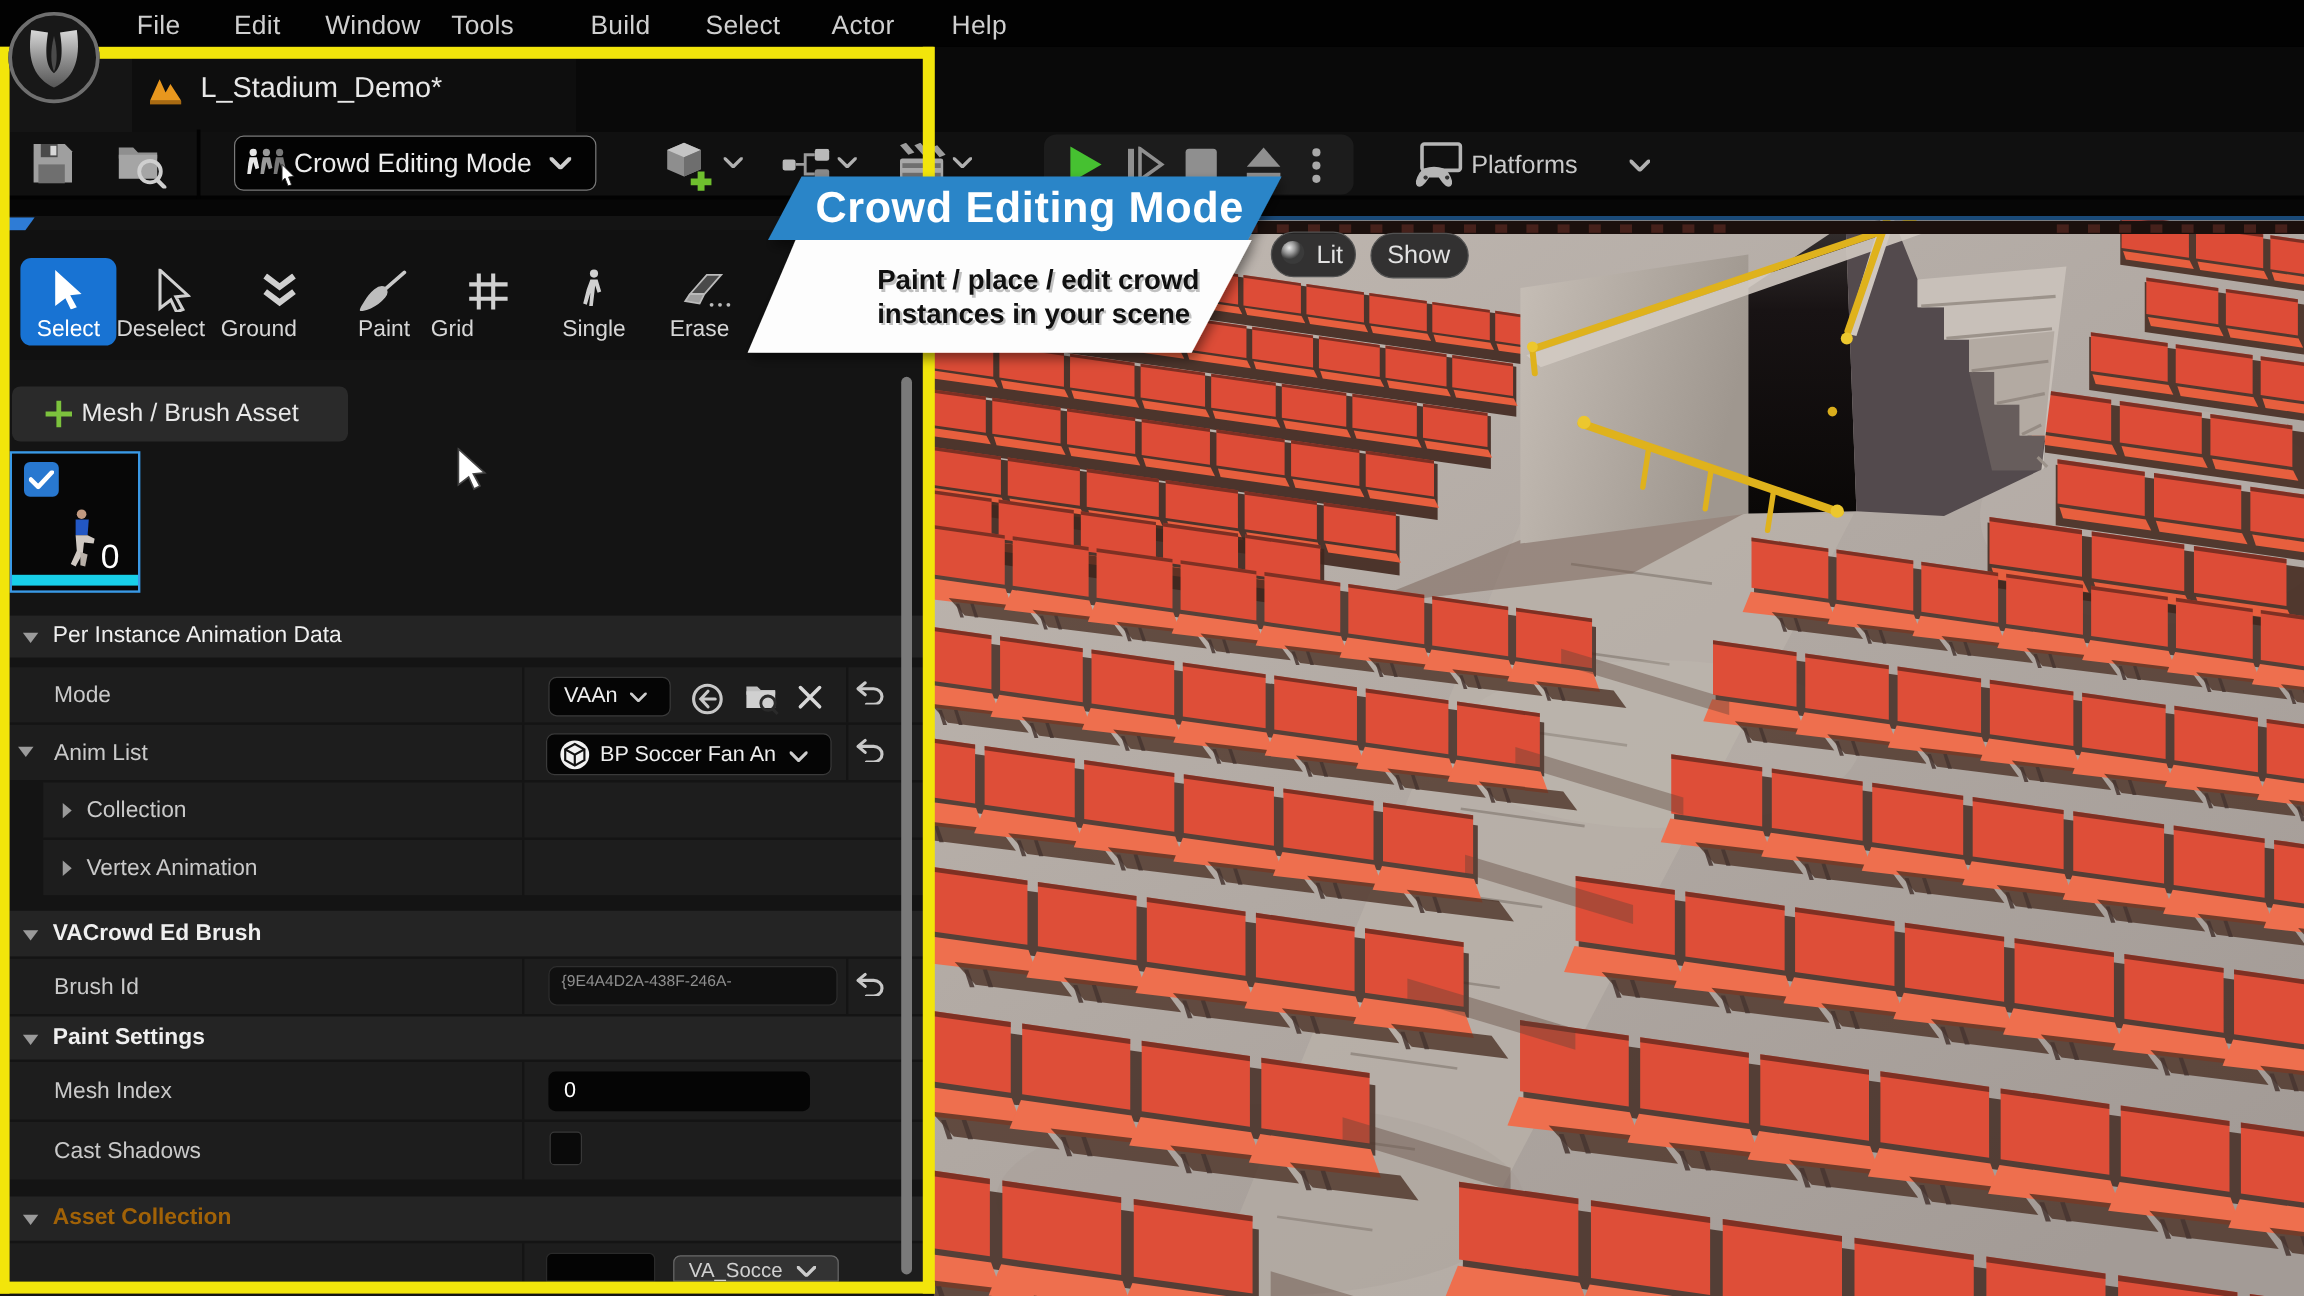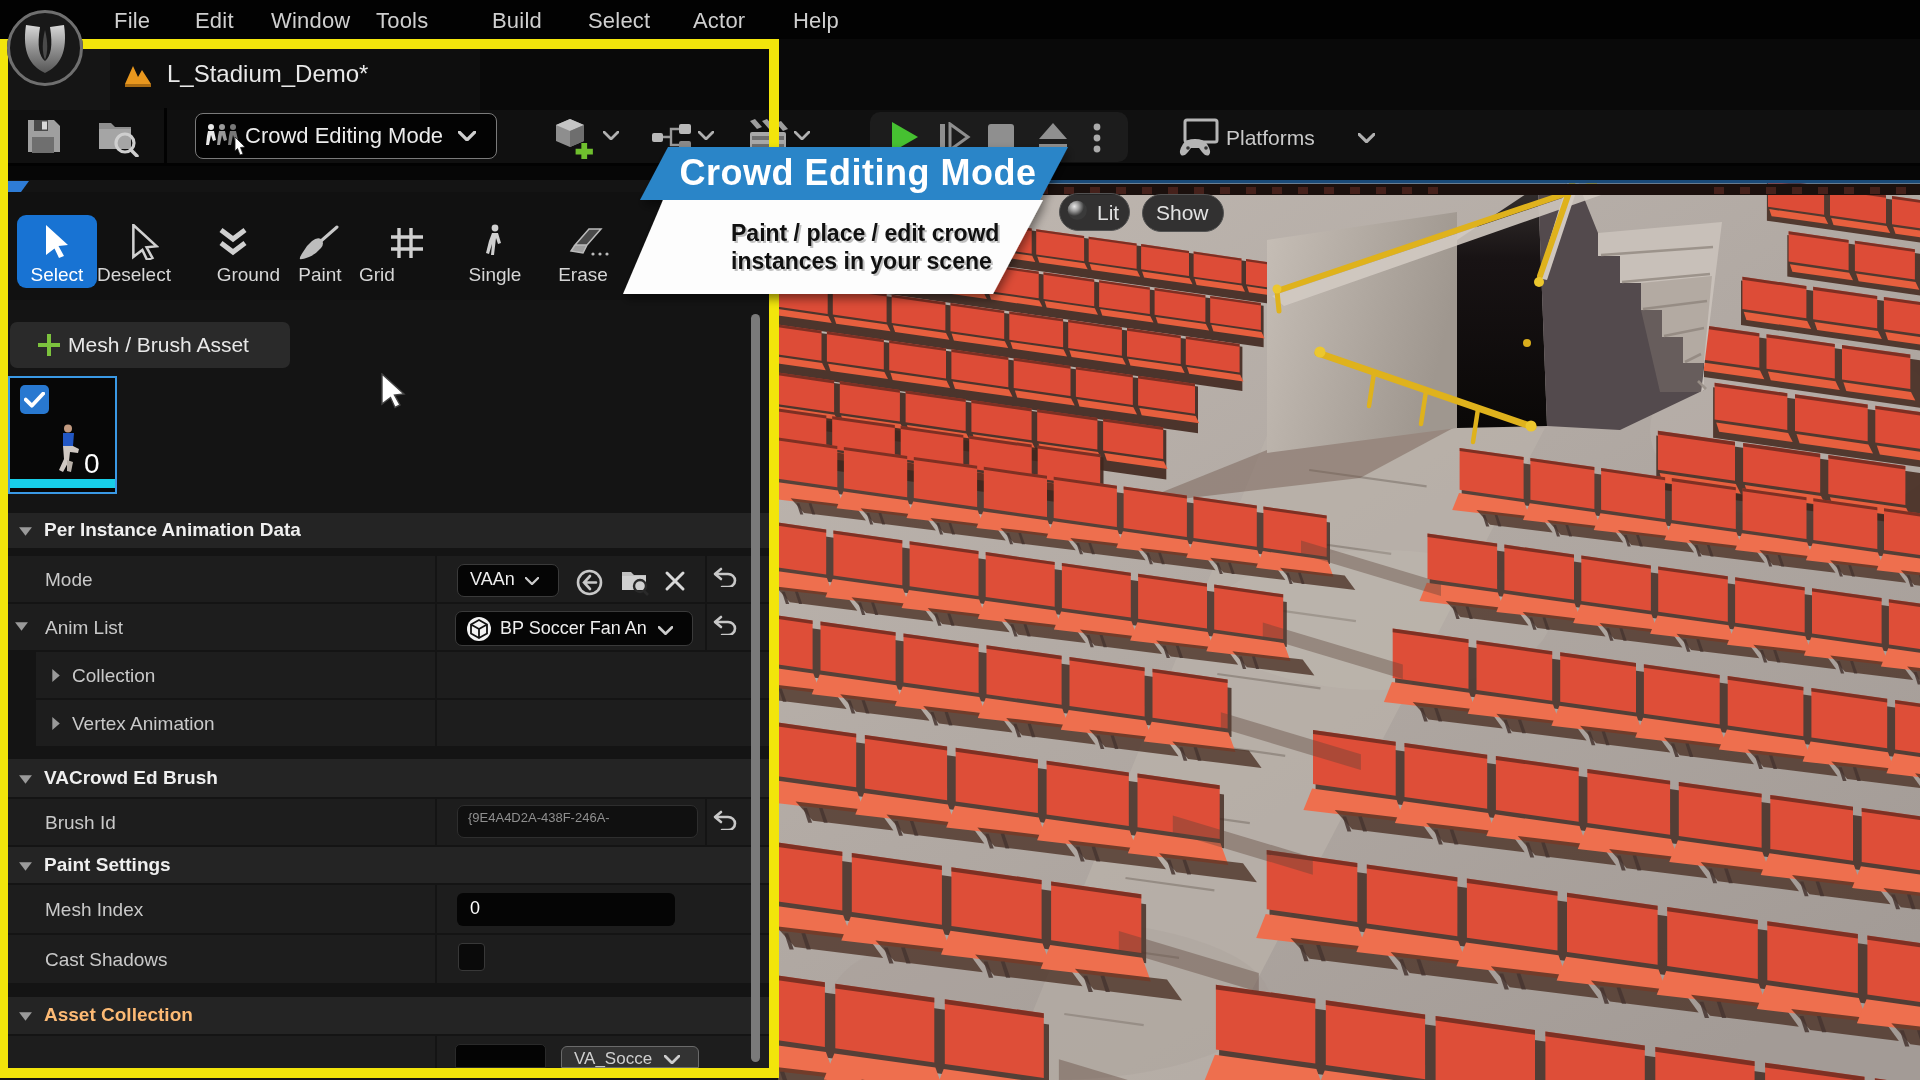--- a/index.html
+++ b/index.html
@@ -948,21 +948,21 @@
     </svg>
     <div class="abs" style="left:17px;top:264px;width:80px;text-align:center;font-size:19px;color:#fff">Select</div>
     <svg class="abs" style="left:131px;top:224px" width="28" height="36" viewBox="0 0 26 34">
       <path d="M2 1 L24 21 L14.5 22 L20 32 L15 34 L10.5 24.5 L2 31 Z" fill="none" stroke="#d0d0d0" stroke-width="2.4"></path>
     </svg>
     <div class="abs" style="left:97px;top:264px;width:96px;font-size:19px;color:#d6d6d6">Deselect</div>
     <svg class="abs" style="left:219px;top:228px" width="28" height="30" viewBox="0 0 28 30">
       <path d="M2 2 L14 11 L26 2" fill="none" stroke="#d0d0d0" stroke-width="5"></path>
       <path d="M2 15 L14 24 L26 15" fill="none" stroke="#d0d0d0" stroke-width="5"></path>
     </svg>
-    <div class="abs" style="left:184px;top:264px;width:96px;text-align:right;font-size:19px;color:#d6d6d6">Ground</div>
+    <div class="abs" style="left:184px;top:264px;width:96px;text-align:left;font-size:19px;color:#d6d6d6">Ground</div>
     <svg class="abs" style="left:297px;top:225px" width="44" height="36" viewBox="0 0 44 36">
       <path d="M40 2 L24 16" stroke="#c9c9c9" stroke-width="3" stroke-linecap="round"></path>
       <path d="M24 14 q4 4 0 9 q-5 6 -12 9 q-8 3 -9 2 q-1 -1 3 -7 q4 -7 9 -11 q5 -4 9 -2 z" fill="#bdbdbd"></path>
     </svg>
     <div class="abs" style="left:272px;top:264px;width:96px;text-align:center;font-size:19px;color:#d6d6d6">Paint</div>
     <svg class="abs" style="left:389px;top:226px" width="36" height="34" viewBox="0 0 36 34">
 <g stroke="#d0d0d0" stroke-width="3.4" fill="none">
 <path d="M10 2 V32 M22 2 V32 M2 11 H34 M2 23 H34"></path>
       </g>
     </svg>
@@ -996,21 +996,21 @@
 <path d="M10 9 h11 l-1 13 h-10 z" fill="#2257c4"></path>
 <path d="M10 22 h10 l6 3 -1 4 -8 -1 -1 9 -6 11 -4 -2 5 -11 z" fill="#cfc8c2"></path>
 <path d="M14 36 l6 2 -2 10 -4 -1 z" fill="#b8b0a8"></path>
     </svg>
     <div class="abs" style="left:84px;top:448px;font-size:28px;color:#fff">0</div>
     <div class="abs" style="left:10px;top:479px;width:105px;height:9px;background:#18cfe8"></div>
     <div class="abs" style="left:8px;top:513px;width:762px;height:35px;background:#242424"></div>
     <svg class="abs" style="left:18px;top:524px" width="15" height="15" viewBox="0 0 14 14">
       <path d="M1 3 L13 3 L7 11 Z" fill="#9a9a9a"></path>
     </svg>
-    <div class="abs" style="left:44px;top:519px;font-size:19px;font-weight:bold;color:#efefef">Per Instance Animation Data</div>
+    <div class="abs" style="left:44px;top:519px;font-size:19px;font-weight:normal;color:#efefef">Per Instance Animation Data</div>
     <div class="abs" style="left:8px;top:556px;width:762px;height:46px;background:#1d1d1d"></div>
     <div class="abs" style="left:435px;top:556px;width:2px;height:46px;background:#141414"></div>
     <div class="abs" style="left:45px;top:569px;font-size:19px;color:#c9c9c9">Mode</div>
     <div class="abs" style="left:457px;top:564px;width:102px;height:33px;background:#050505;border:1px solid #3a3a3a;border-radius:7px"></div>
     <div class="abs" style="left:470px;top:569px;font-size:18px;color:#eee">VAAn</div>
     <svg class="abs" style="left:525px;top:577px" width="14" height="8" viewBox="0 0 16 9">
       <polyline points="1,1 8,8 15,1" fill="none" stroke="#ccc" stroke-width="2.6" stroke-linecap="round"></polyline>
     </svg>
     <svg class="abs" style="left:576px;top:569px" width="27" height="27" viewBox="0 0 27 27">
 <circle cx="13.5" cy="13.5" r="11.5" fill="none" stroke="#c8c8c8" stroke-width="2.6"></circle>
@@ -1088,21 +1088,21 @@
     <div class="abs" style="left:457px;top:893px;width:218px;height:33px;background:#050505;border-radius:6px"></div>
     <div class="abs" style="left:470px;top:898px;font-size:18px;color:#fff">0</div>
     <div class="abs" style="left:8px;top:935px;width:762px;height:48px;background:#1d1d1d"></div>
     <div class="abs" style="left:435px;top:935px;width:2px;height:48px;background:#141414"></div>
     <div class="abs" style="left:45px;top:949px;font-size:19px;color:#c9c9c9">Cast Shadows</div>
     <div class="abs" style="left:458px;top:943px;width:27px;height:28px;background:#0a0a0a;border:1px solid #383838;border-radius:4px"></div>
     <div class="abs" style="left:8px;top:997px;width:762px;height:37px;background:#242424"></div>
     <svg class="abs" style="left:18px;top:1009px" width="15" height="15" viewBox="0 0 14 14">
       <path d="M1 3 L13 3 L7 11 Z" fill="#9a9a9a"></path>
     </svg>
-    <div class="abs" style="left:44px;top:1004px;font-size:19px;font-weight:bold;color:#fdba74">Asset Collection</div>
+    <div class="abs" style="left:44px;top:1004px;font-size:19px;font-weight:bold;color:#a16207">Asset Collection</div>
     <div class="abs" style="left:8px;top:1036px;width:762px;height:32px;background:#1d1d1d"></div>
     <div class="abs" style="left:435px;top:1036px;width:2px;height:32px;background:#141414"></div>
     <div class="abs" style="left:455px;top:1044px;width:91px;height:24px;background:#040404;border:1px solid #2a2a2a;border-radius:5px 5px 0 0"></div>
     <div class="abs" style="left:561px;top:1046px;width:138px;height:22px;background:#333;border:1.5px solid #6a6a6a;border-radius:6px 6px 0 0"></div>
     <div class="abs" style="left:574px;top:1049px;font-size:17px;color:#d0d0d0">VA_Socce</div>
     <svg class="abs" style="left:664px;top:1055px" width="16" height="9" viewBox="0 0 16 9">
       <polyline points="1,1 8,8 15,1" fill="none" stroke="#ccc" stroke-width="2.8" stroke-linecap="round"></polyline>
     </svg>
     <div class="abs" style="left:751px;top:314px;width:9px;height:748px;background:#7a7a7a;border-radius:5px"></div>
     <div class="abs" style="left:0;top:39px;width:778px;height:10px;background:#f2e50b;z-index:20"></div>

